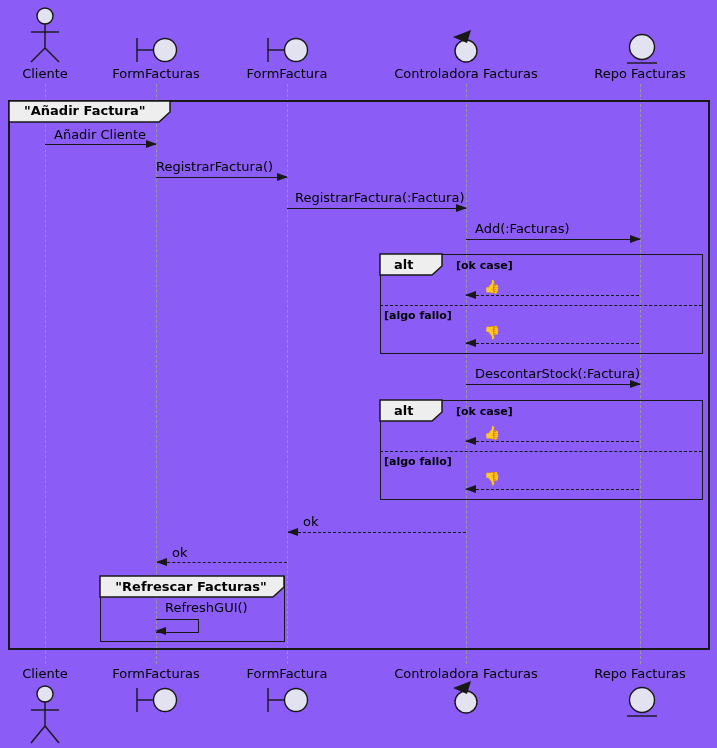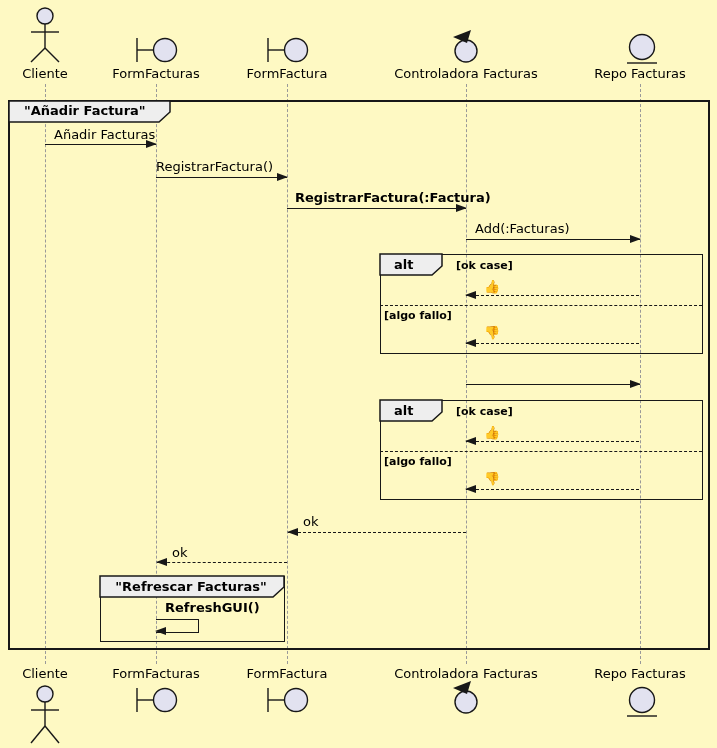--- a/index.html
+++ b/index.html
@@ -1,16 +1,16 @@
 <!DOCTYPE html>
 <html><head>
 <meta charset="utf-8">
 <style>
   html,body{margin:0;padding:0;background:#fff;}
-  .canvas{position:relative;width:717px;height:748px;background:#fef9c3;
+  .canvas{position:relative;width:717px;height:748px;background:#8b5cf6;
           font-family:"DejaVu Sans", sans-serif;color:#000;overflow:hidden;}
 
   .lifeline{position:absolute;width:0;border-left:1px dashed #999;}
 
   .plabel{position:absolute;font-size:13px;text-align:center;white-space:nowrap;}
 
   .frame{position:absolute;border:2px solid #181818;box-sizing:border-box;background:transparent;}
   .combined{position:absolute;border:1.6px solid #181818;box-sizing:border-box;background:transparent;}
 
   .pent{position:absolute;}
@@ -73,31 +73,31 @@
   <div class="plabel" style="left:227px;top:66px;width:120px;">FormFactura</div>
   <div class="plabel" style="left:386px;top:66px;width:160px;">Controladora Facturas</div>
   <div class="plabel" style="left:580px;top:66px;width:120px;">Repo Facturas</div>
 
   <div class="frame" style="left:8px;top:100px;width:702px;height:550px;"></div>
   <svg class="pent" style="left:8px;top:100px;" width="164" height="23" viewBox="0 0 164 23">
     <polygon points="1,1 162,1 162,12 151,22 1,22" fill="#EEEEEE" stroke="#181818" stroke-width="1.5"></polygon>
   </svg>
   <div class="ptxt" style="left:24px;top:103px;">"Añadir Factura"</div>
 
-  <div class="mlabel" style="left:54px;top:127px;">Añadir Facturas</div>
+  <div class="mlabel" style="left:54px;top:127px;">Añadir Cliente</div>
   <div class="msg-line" style="left:45px;top:144px;width:111px;">
       <i class="ah-r"></i>
     </div>
 
   <div class="mlabel" style="left:156px;top:159px;">RegistrarFactura()</div>
   <div class="msg-line" style="left:156px;top:177px;width:131px;">
       <i class="ah-r"></i>
     </div>
 
-  <div class="mlabel" style="left:295px;top:190px;font-weight:bold;">RegistrarFactura(:Factura)</div>
+  <div class="mlabel" style="left:295px;top:190px;">RegistrarFactura(:Factura)</div>
   <div class="msg-line" style="left:287px;top:208px;width:179px;">
       <i class="ah-r"></i>
     </div>
 
   <div class="mlabel" style="left:475px;top:221px;">Add(:Facturas)</div>
   <div class="msg-line" style="left:466px;top:239px;width:174px;">
       <i class="ah-r"></i>
     </div>
 
   <div class="combined" style="left:380px;top:254px;width:323px;height:100px;">
@@ -111,20 +111,21 @@
         <i class="ah-l"></i>
       </div>
     <div class="divider" style="left:-1px;top:50px;width:322px;"></div>
     <div class="guard" style="left:3px;top:54px;">[algo fallo]</div>
     <div class="emoji" style="left:103px;top:71px;">👎</div>
     <div class="msg-line ret" style="left:85px;top:88px;width:173px;">
         <i class="ah-l"></i>
       </div>
   </div>
 
+  <div class="mlabel" style="left:475px;top:366px;">DescontarStock(:Factura)</div>
   <div class="msg-line" style="left:466px;top:384px;width:174px;">
       <i class="ah-r"></i>
     </div>
 
   <div class="combined" style="left:380px;top:400px;width:323px;height:100px;">
     <svg class="pent" style="left:-2px;top:-2px;" width="65" height="23" viewBox="0 0 65 23">
       <polygon points="1,1 63,1 63,13 53,22 1,22" fill="#EEEEEE" stroke="#181818" stroke-width="1.5"></polygon>
     </svg>
     <div class="ptxt" style="left:13px;top:2px;">alt</div>
     <div class="guard" style="left:75px;top:4px;">[ok case]</div>
@@ -148,21 +149,21 @@
   <div class="mlabel" style="left:172px;top:545px;">ok</div>
   <div class="msg-line ret" style="left:157px;top:562px;width:130px;">
       <i class="ah-l"></i>
     </div>
 
   <div class="combined" style="left:100px;top:576px;width:185px;height:66px;">
     <svg class="pent" style="left:-2px;top:-2px;" width="187" height="23" viewBox="0 0 187 23">
       <polygon points="1,1 185,1 185,12 174,22 1,22" fill="#EEEEEE" stroke="#181818" stroke-width="1.5"></polygon>
     </svg>
     <div class="ptxt" style="left:0px;top:2px;width:180px;text-align:center;">"Refrescar Facturas"</div>
-    <div class="mlabel" style="left:64px;top:23px;font-weight:bold;">RefreshGUI()</div>
+    <div class="mlabel" style="left:64px;top:23px;">RefreshGUI()</div>
     <div class="selfloop" style="left:55px;top:42px;width:43px;height:14px;"></div>
     <i class="ah-l" style="left:54px;top:50px;"></i>
   </div>
 
   <div class="plabel" style="left:5px;top:666px;width:80px;">Cliente</div>
   <div class="plabel" style="left:96px;top:666px;width:120px;">FormFacturas</div>
   <div class="plabel" style="left:227px;top:666px;width:120px;">FormFactura</div>
   <div class="plabel" style="left:386px;top:666px;width:160px;">Controladora Facturas</div>
   <div class="plabel" style="left:580px;top:666px;width:120px;">Repo Facturas</div>
 

